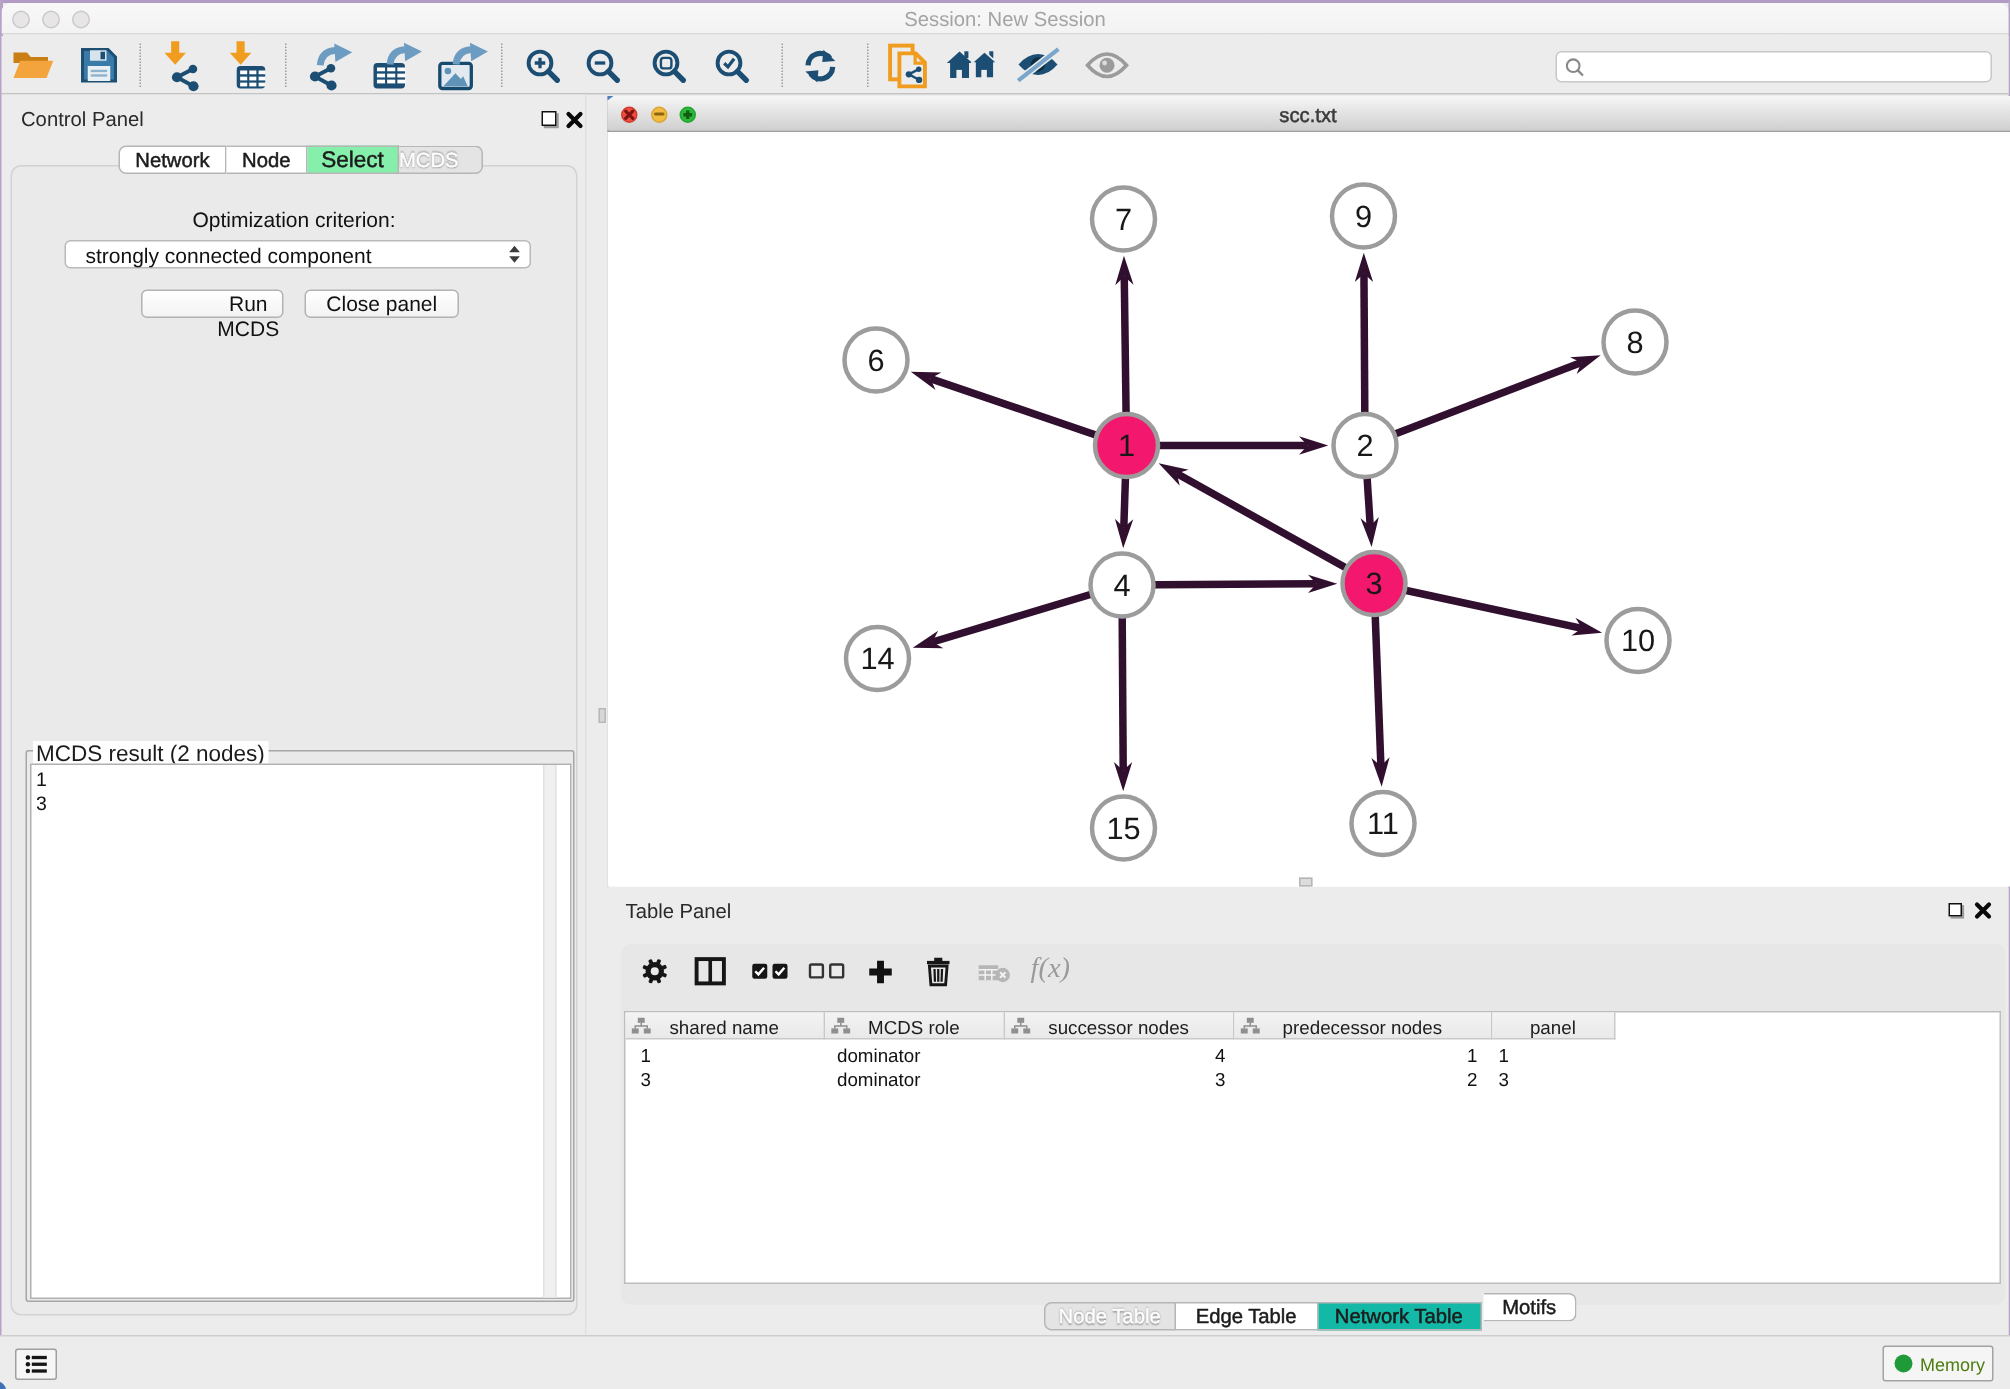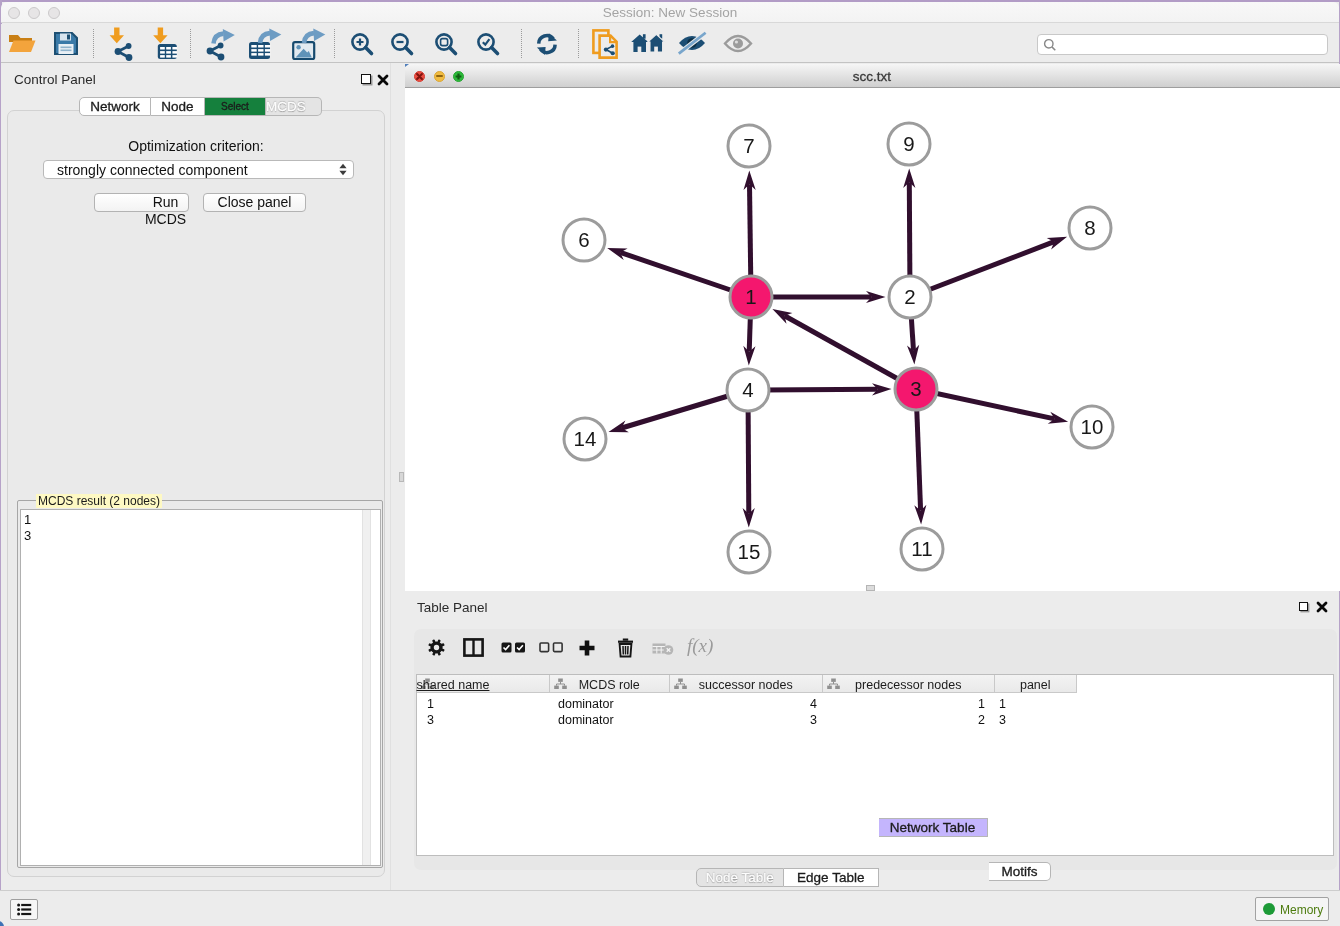--- a/index.html
+++ b/index.html
@@ -170,37 +170,37 @@
 <div class="abs" style="left:14px;top:72px;font-size:13.5px;color:#2a2a2a;">Control Panel</div>
 <div class="abs" style="left:361px;top:74px;width:10px;height:10px;border:1.8px solid #111;box-shadow:1.5px 1.5px 0 #9a9a9a;background:#fff;"></div>
 <svg class="abs" style="left:377px;top:74px" width="12" height="12" viewBox="0 0 12 12">
 <path d="M2 2 L10 10 M10 2 L2 10" stroke="#090909" stroke-width="2.8" stroke-linecap="round"></path>
   </svg>
 
 <div class="abs" style="left:7px;top:110px;width:378px;height:767px;background:#eaeaea;border:1px solid #d2d2d2;border-radius:7px;"></div>
 
 <div class="abs" style="left:79px;top:97px;width:72px;height:19px;background:#fff;border:1px solid #b6b6b6;border-radius:5px 0 0 5px;text-align:center;font-size:13.5px;color:#1c1c1c;-webkit-text-stroke:0.32px #1c1c1c;line-height:18px;">Network</div>
 <div class="abs" style="left:151px;top:97px;width:54px;height:19px;background:#fff;border:1px solid #b6b6b6;border-left:none;text-align:center;font-size:13.5px;color:#1c1c1c;-webkit-text-stroke:0.32px #1c1c1c;line-height:18px;">Node</div>
-<div class="abs" style="left:205px;top:97px;width:61px;height:19px;background:#15803d;border:1px solid #b6b6b6;border-left:none;text-align:center;font-size:10px;color:#1c1c1c;-webkit-text-stroke:0.32px #1c1c1c;line-height:18px;">Select</div>
+<div class="abs" style="left:205px;top:97px;width:61px;height:19px;background:#86efac;border:1px solid #b6b6b6;border-left:none;text-align:center;font-size:15px;color:#1c1c1c;-webkit-text-stroke:0.32px #1c1c1c;line-height:18px;">Select</div>
 <div class="abs" style="left:266px;top:97px;width:56px;height:19px;background:#e4e4e4;border:1px solid #b6b6b6;border-left:none;border-radius:0 5px 5px 0;text-align:left;font-size:13.5px;color:#fdfdfd;-webkit-text-stroke:0.32px #fdfdfd;line-height:18px;text-shadow:0 0 1px #a2a2a2,0 1px 1px #9a9a9a,0 -1px 1px #b5b5b5;">MCDS</div>
 
 <div class="abs" style="left:0px;top:138px;width:392px;text-align:center;font-size:14px;color:#111;">Optimization criterion:</div>
 
 <div class="abs" style="left:43px;top:160px;width:311px;height:19px;background:#fff;border:1px solid #b9b9b9;border-radius:4px;"></div>
 <div class="abs" style="left:57px;top:162px;font-size:14px;color:#111;">strongly connected component</div>
 <svg class="abs" style="left:337px;top:163px" width="12" height="13" viewBox="0 0 12 13">
 <path d="M6 0.8 L9.6 5.2 H2.4 Z" fill="#3c3c3c"></path>
     <path d="M6 12.2 L9.6 7.8 H2.4 Z" fill="#3c3c3c"></path>
   </svg>
 
 <div class="abs" style="left:94px;top:193px;width:95px;height:19px;background:linear-gradient(#fff,#f3f3f3);border:1px solid #b3b3b3;border-radius:4px;text-align:center;font-size:14px;color:#111;line-height:17px;padding-left:48px;">Run MCDS</div>
 <div class="abs" style="left:203px;top:193px;width:103px;height:19px;background:linear-gradient(#fff,#f3f3f3);border:1px solid #b3b3b3;border-radius:4px;text-align:center;font-size:14px;color:#111;line-height:17px;">Close panel</div>
 
 <div class="abs" style="left:17px;top:500px;width:366px;height:368px;border:1px solid #a6a6a6;border-radius:2px;"></div>
-<div class="abs" style="left:36px;top:494px;background:#fef9c3;padding:0 2px;font-size:12px;color:#1b1b1b;">MCDS result (2 nodes)</div>
+<div class="abs" style="left:22px;top:494px;background:#ffffff;padding:0 2px;font-size:15px;color:#1b1b1b;">MCDS result (2 nodes)</div>
 <div class="abs" style="left:20px;top:509px;width:361px;height:357px;background:#fff;border:1px solid #b0b0b0;"></div>
 <div class="abs" style="left:24px;top:512px;font-size:13px;color:#111;line-height:15.5px;">1<br>3</div>
 <div class="abs" style="left:362px;top:510px;width:9px;height:355px;background:#f0f0f0;border-left:1px solid #e2e2e2;border-right:1px solid #e2e2e2;"></div>
 
 <div class="abs" style="left:399px;top:472px;width:5px;height:10px;background:#d7d7d7;border:1px solid #b8b8b8;"></div>
 
 <div class="abs" style="left:404.5px;top:63.5px;width:935px;height:527.5px;border-left:1px solid #8f8f8f;border-top:1px solid #adadad;background:#fff;"></div>
 <div class="abs" style="left:405px;top:64px;width:934.5px;height:24px;background:linear-gradient(#f6f6f6,#cfcfcf);border-bottom:1px solid #9e9e9e;"></div>
 <div class="abs" style="left:413.5px;top:70.5px;width:11.5px;height:11.5px;border-radius:50%;background:#ef4d42;border:1px solid #d13d32;"></div>
 <svg class="abs" style="left:415.7px;top:72.7px" width="7" height="7" viewBox="0 0 7 7">
@@ -338,21 +338,21 @@
 <div class="abs" style="left:416px;top:674px;width:918px;height:182px;background:#fff;border:1px solid #bdbdbd;"></div>
 <div class="abs" style="left:416.5px;top:675px;width:133.5px;height:17.5px;background:linear-gradient(#f3f3f3,#e9e9e9);border-right:1px solid #c9c9c9;border-bottom:1px solid #c9c9c9;">
     <svg width="13" height="12" viewBox="0 0 13 12" style="position:absolute;left:4px;top:3px">
       <g fill="#8f8f8f">
         <rect x="4.2" y="0.5" width="4.6" height="3.4"></rect>
         <rect x="0.2" y="7.6" width="4.6" height="3.4"></rect>
         <rect x="8.2" y="7.6" width="4.6" height="3.4"></rect>
       </g>
       <path d="M6.5 3.9 V6 M2.5 7.6 V6 H10.5 V7.6" stroke="#8f8f8f" stroke-width="1" fill="none"></path>
     </svg>
-    <div style="position:absolute;left:0;top:2.5px;width:100%;text-align:left;font-size:12.5px;color:#1c1c1c;text-decoration:underline;">shared name</div>
+    <div style="position:absolute;left:0;top:2.5px;width:100%;text-align:center;font-size:12.5px;color:#1c1c1c;">shared name</div>
   </div>
 <div class="abs" style="left:550px;top:675px;width:119.5px;height:17.5px;background:linear-gradient(#f3f3f3,#e9e9e9);border-right:1px solid #c9c9c9;border-bottom:1px solid #c9c9c9;">
     <svg width="13" height="12" viewBox="0 0 13 12" style="position:absolute;left:4px;top:3px">
       <g fill="#8f8f8f">
         <rect x="4.2" y="0.5" width="4.6" height="3.4"></rect>
         <rect x="0.2" y="7.6" width="4.6" height="3.4"></rect>
         <rect x="8.2" y="7.6" width="4.6" height="3.4"></rect>
       </g>
       <path d="M6.5 3.9 V6 M2.5 7.6 V6 H10.5 V7.6" stroke="#8f8f8f" stroke-width="1" fill="none"></path>
     </svg>
@@ -388,21 +388,21 @@
 <div class="abs" style="left:700px;top:696.5px;width:117px;text-align:right;font-size:12.5px;color:#111;">4</div>
 <div class="abs" style="left:870px;top:696.5px;width:115px;text-align:right;font-size:12.5px;color:#111;">1</div>
 <div class="abs" style="left:999px;top:696.5px;font-size:12.5px;color:#111;">1</div>
 <div class="abs" style="left:427px;top:712.5px;font-size:12.5px;color:#111;">3</div>
 <div class="abs" style="left:558px;top:712.5px;font-size:12.5px;color:#111;">dominator</div>
 <div class="abs" style="left:700px;top:712.5px;width:117px;text-align:right;font-size:12.5px;color:#111;">3</div>
 <div class="abs" style="left:870px;top:712.5px;width:115px;text-align:right;font-size:12.5px;color:#111;">2</div>
 <div class="abs" style="left:999px;top:712.5px;font-size:12.5px;color:#111;">3</div>
 <div class="abs" style="left:695.5px;top:868px;width:88.5px;height:19px;background:#e4e4e4;border:1px solid #b6b6b6;border-radius:5px 0 0 5px;text-align:center;font-size:13.5px;color:#fdfdfd;-webkit-text-stroke:0.32px #fdfdfd;line-height:18px;text-shadow:0 0 1px #a2a2a2,0 1px 1px #9a9a9a,0 -1px 1px #b5b5b5;">Node Table</div>
 <div class="abs" style="left:784px;top:868px;width:94.5px;height:19px;background:#fff;border:1px solid #b6b6b6;border-left:none;text-align:center;font-size:13.5px;color:#1c1c1c;-webkit-text-stroke:0.32px #1c1c1c;line-height:18px;">Edge Table</div>
-<div class="abs" style="left:878.5px;top:818px;width:109px;height:19px;background:#c4b5fd;border:1px solid #b6b6b6;border-left:none;text-align:center;font-size:13.5px;color:#1c1c1c;-webkit-text-stroke:0.32px #1c1c1c;line-height:18px;">Network Table</div>
+<div class="abs" style="left:878.5px;top:868px;width:109px;height:19px;background:#14b8a6;border:1px solid #b6b6b6;border-left:none;text-align:center;font-size:13.5px;color:#1c1c1c;-webkit-text-stroke:0.32px #1c1c1c;line-height:18px;">Network Table</div>
 <div class="abs" style="left:989px;top:862px;width:62px;height:19px;background:#fff;border:1px solid #b6b6b6;border-left:none;border-radius:0 5px 5px 0;text-align:center;font-size:13.5px;color:#1c1c1c;-webkit-text-stroke:0.32px #1c1c1c;line-height:18px;">Motifs</div>
 
 <div class="abs" style="left:0px;top:890px;width:1340px;height:36px;background:#ececec;border-top:1px solid #cdcdcd;"></div>
 <div class="abs" style="left:10px;top:899px;width:28px;height:21px;background:#f6f6f6;border:1px solid #9f9f9f;border-radius:2px;"></div>
 <svg class="abs" style="left:17px;top:903px" width="15" height="13" viewBox="0 0 15 13">
 <g fill="#161616">
       <circle cx="1.6" cy="2" r="1.5"></circle>
       <circle cx="1.6" cy="6.5" r="1.5"></circle>
       <circle cx="1.6" cy="11" r="1.5"></circle>
 <rect x="4.2" y="0.9" width="10" height="2.2"></rect>

